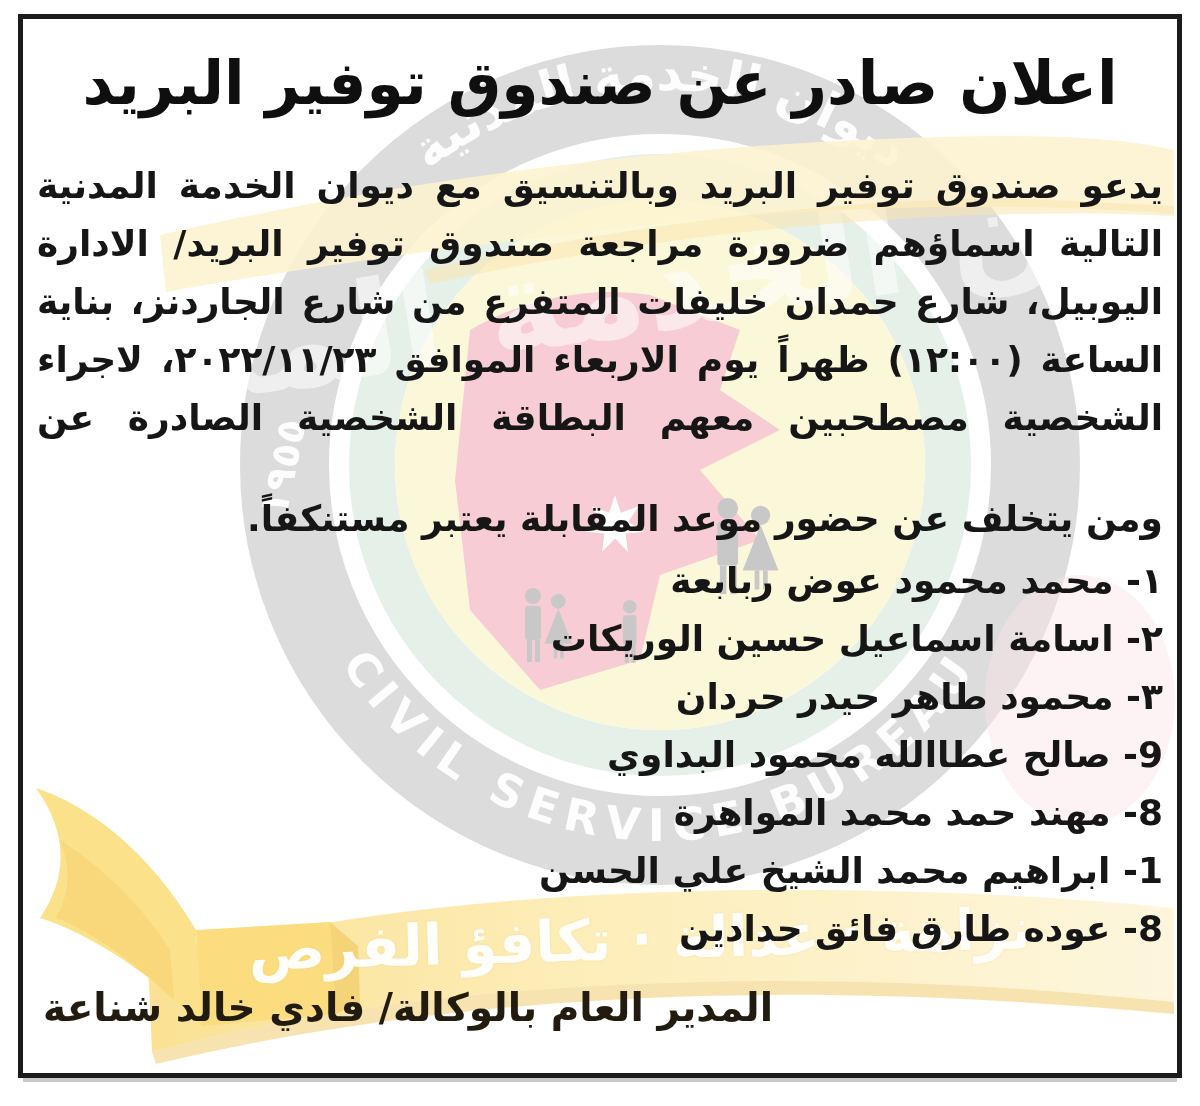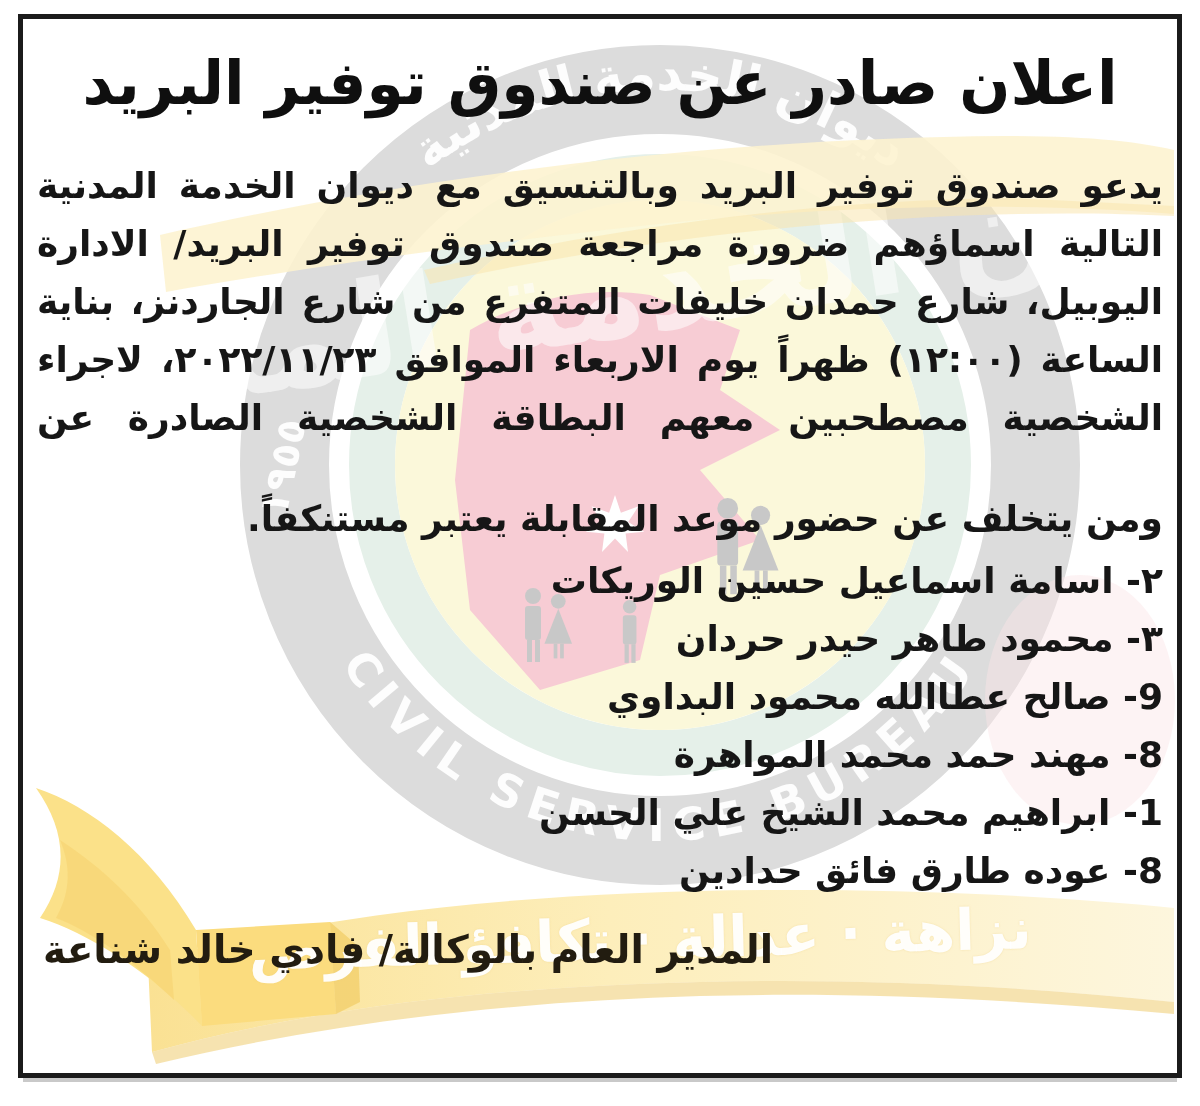--- a/index.html
+++ b/index.html
@@ -150,20 +150,21 @@
     <div class="body-par">
       <div class="jline">يدعو صندوق توفير البريد وبالتنسيق مع ديوان الخدمة المدنية السادة</div>
       <div class="jline">التالية اسماؤهم ضرورة مراجعة صندوق توفير البريد/ الادارة العامة، دوار</div>
       <div class="jline">اليوبيل، شارع حمدان خليفات المتفرع من شارع الجاردنز، بناية رقم (٣٩)</div>
       <div class="jline">الساعة (١٢:٠٠) ظهراً يوم الاربعاء الموافق ٢٠٢٢/١١/٢٣، لاجراء المقابلة</div>
       <div class="jline">الشخصية مصطحبين معهم البطاقة الشخصية الصادرة عن الاحوال المدنية</div>
       <div class="lastline">ومن يتخلف عن حضور موعد المقابلة يعتبر مستنكفاً.</div>
     </div>
 
     <ul class="names">
+      <li>١- محمد محمود عوض ربابعة</li>
       <li>٢- اسامة اسماعيل حسين الوريكات</li>
       <li>٣- محمود طاهر حيدر حردان</li>
       <li>9- صالح عطاالله محمود البداوي</li>
       <li>8- مهند حمد محمد المواهرة</li>
       <li>1- ابراهيم محمد الشيخ علي الحسن</li>
       <li>8- عوده طارق فائق حدادين</li>
     </ul>
 
     <div class="signature">المدير العام بالوكالة/ فادي خالد شناعة</div>
   </div>

